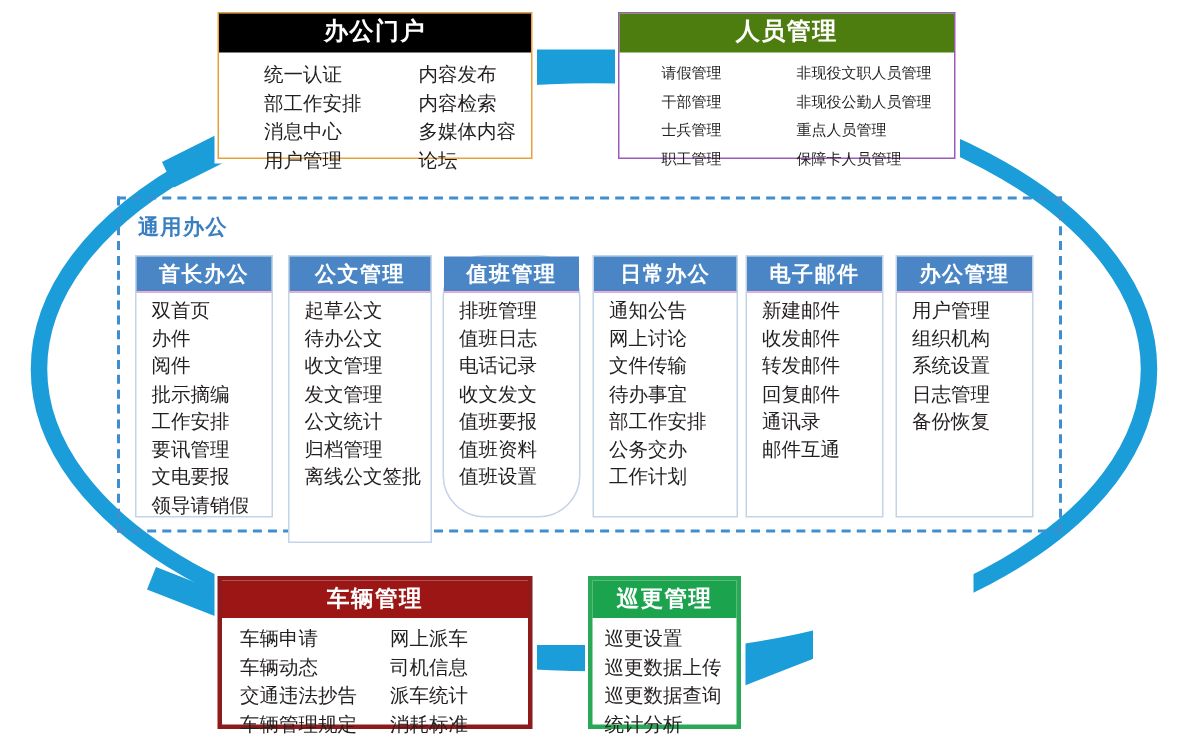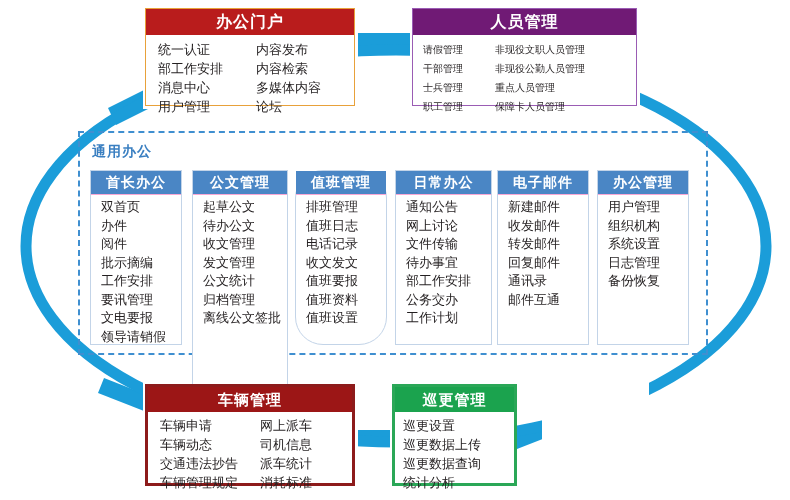--- a/index.html
+++ b/index.html
@@ -20,29 +20,29 @@
   .card .hdr{
     text-align:center;font-weight:bold;color:#ffffff;
     letter-spacing:1px;
   }
   .card .body{box-sizing:border-box;}
 
   
   .top-card{border:1px solid #bbb;}
   .top-card .hdr{font-size:16px;line-height:26px;height:26px;}
   .top-card .body{display:flex;padding:5px 10px 6px 12px;}
-  .top-card .col{display:flex;flex-direction:column;}
+  .top-card .col{display:flex;flex-direction:column;margin-left:18px;}
   .top-card .col .it{font-size:13px;line-height:19px;color:#231f20;white-space:nowrap;}
 
   #card-portal{left:145px;top:8px;width:210px;height:98px;border-color:#e8a13a;}
-  #card-portal .hdr{background:#b91c1c;}
+  #card-portal .hdr{background:#000000;}
   #card-portal .col:first-child{width:98px;}
 
   #card-person{left:412px;top:8px;width:225px;height:98px;border-color:#9a5cb4;}
-  #card-person .hdr{background:#701a75;}
+  #card-person .hdr{background:#4d7c0f;}
   #card-person .body{padding-left:10px;padding-right:6px;}
   #card-person .col:first-child{width:72px;}
   #card-person .col .it{font-size:10px;}
 
   
   #general-box{
     position:absolute;left:78px;top:131px;width:630px;height:224px;
     border:2px dashed #3f8fd0;box-sizing:border-box;background:transparent;
   }
   #general-title{
@@ -66,21 +66,21 @@
   .bot-card{border:3px solid #84cc16;}
   .bot-card .hdr{font-size:15px;line-height:25px;height:25px;}
   .bot-card .body{display:flex;padding:4px 8px 5px 12px;}
   .bot-card .col{display:flex;flex-direction:column;}
   .bot-card .it{font-size:13px;line-height:19px;color:#231f20;white-space:nowrap;}
 
   #card-vehicle{left:145px;top:384px;width:210px;height:102px;border-color:#8d1b1b;}
   #card-vehicle .hdr{background:#9c1616;}
   #card-vehicle .col:first-child{width:100px;}
 
-  #card-patrol{left:392px;top:384px;width:125px;height:102px;border-color:#2aa757;}
+  #card-patrol{left:392px;top:384px;width:102px;height:102px;border-color:#2aa757;}
   #card-patrol .hdr{background:#1ba34e;}
   #card-patrol .body{padding-left:8px;}
 
   #card-meeting{left:544px;top:384px;width:102px;height:102px;border-color:#4a7f94;}
   #card-meeting .hdr{background:#4a7f94;}
   #card-meeting .body{padding-left:10px;}
 </style>
 </head>
 <body>
 
@@ -153,21 +153,21 @@
       <div class="it">办件</div>
       <div class="it">阅件</div>
       <div class="it">批示摘编</div>
       <div class="it">工作安排</div>
       <div class="it">要讯管理</div>
       <div class="it">文电要报</div>
       <div class="it">领导请销假</div>
     </div>
   </div>
 
-  <div class="card mid-card" id="mid-1" style="left:192px;width:96px;height:225px;">
+  <div class="card mid-card" id="mid-1" style="left:192px;width:96px;height:192px;">
     <div class="hdr">公文管理</div>
     <div class="body">
       <div class="it">起草公文</div>
       <div class="it">待办公文</div>
       <div class="it">收文管理</div>
       <div class="it">发文管理</div>
       <div class="it">公文统计</div>
       <div class="it">归档管理</div>
       <div class="it">离线公文签批</div>
     </div>

